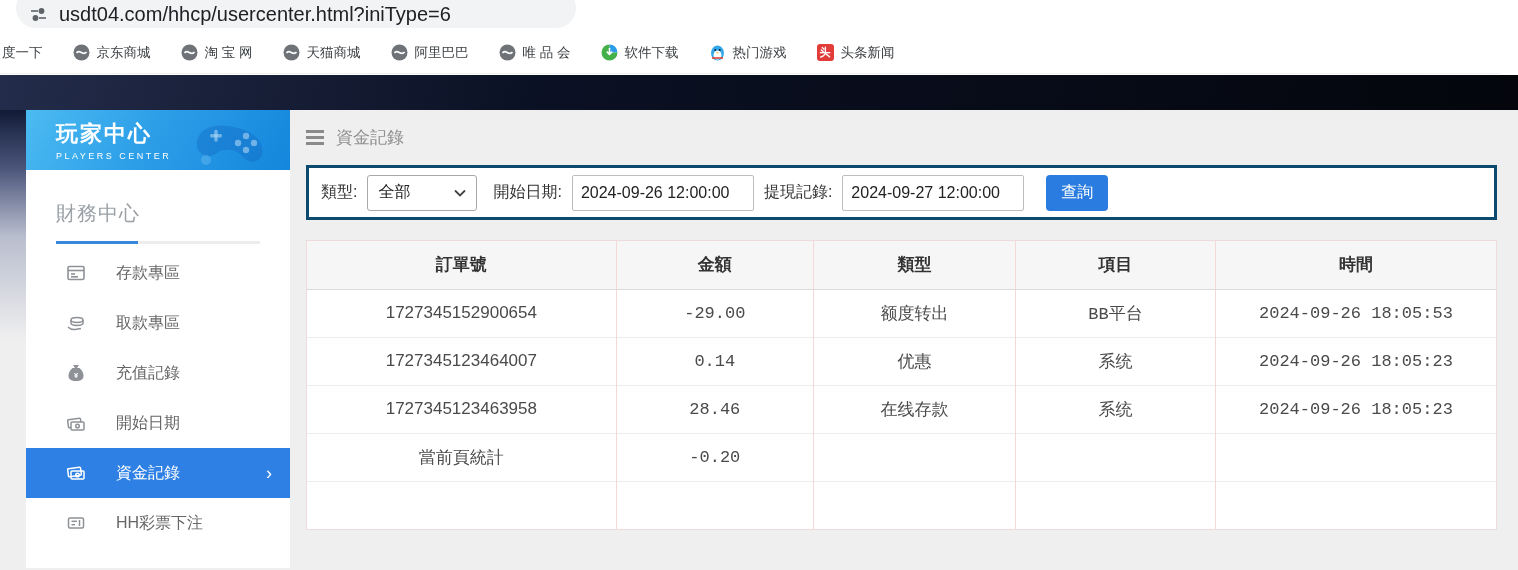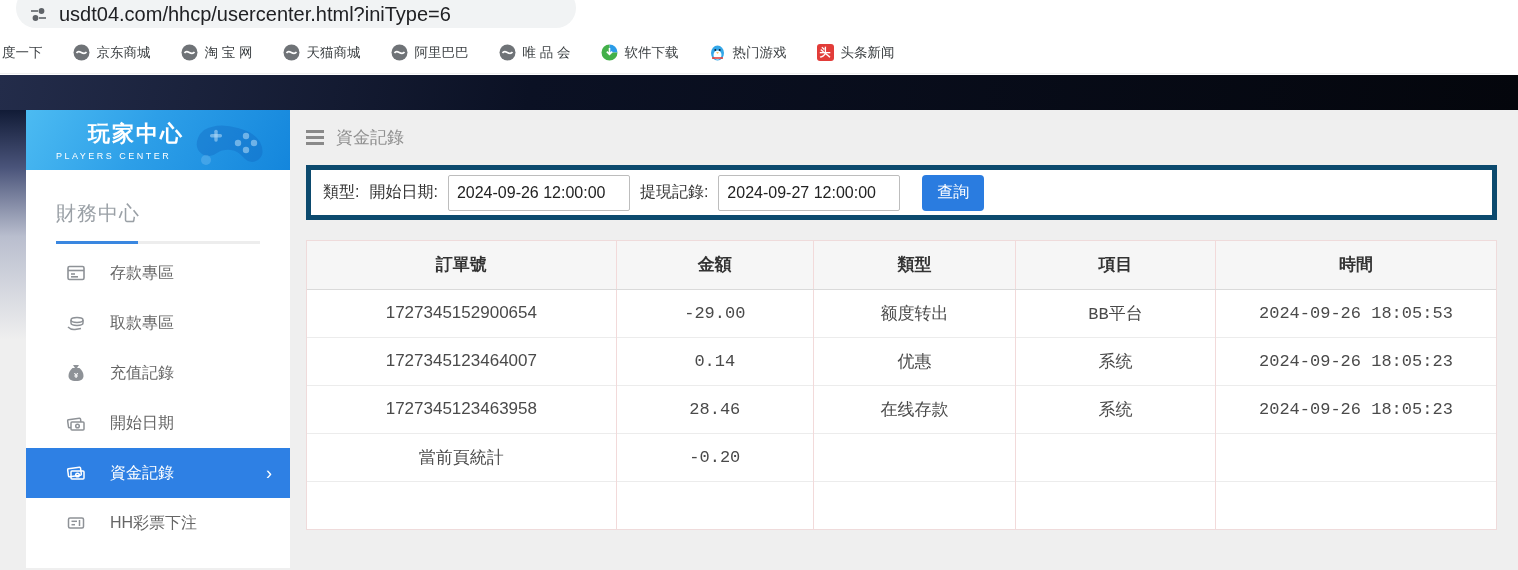--- a/index.html
+++ b/index.html
@@ -26,44 +26,44 @@
   .site { position:absolute; top:75px; left:0; width:1518px; height:495px; background:#efefef; }
   .dark-band { position:absolute; top:0; left:0; width:1518px; height:35px;
                background:linear-gradient(100deg,#232c4a 0%, #0b1124 35%, #04060c 100%); }
   .left-strip { position:absolute; top:35px; left:0; width:26px; height:230px;
                 background:linear-gradient(to bottom,#111b36 0%, #4a547a 25%, #b9bece 55%, rgba(239,239,239,0) 100%); }
 
   
   .sidebar { position:absolute; top:35px; left:26px; width:264px; background:#fff; padding-bottom:6px; }
   .sb-head { height:60px; background:linear-gradient(120deg,#4cbbf2 0%, #2d9fe8 45%, #1486dc 100%);
              color:#fff; padding:9px 0 0 30px; position:relative; overflow:hidden; }
-  .sb-title { font-size:22px; font-weight:bold; letter-spacing:2px;margin-left:32px; }
+  .sb-title { font-size:22px; font-weight:bold; letter-spacing:2px; }
   .sb-sub { font-size:9px; letter-spacing:2.5px; margin-top:2px; }
   .gamepad { position:absolute; right:14px; top:6px; opacity:.8; }
   .sb-section { padding:20px 0 0 30px; position:relative;margin-top:10px; }
   .sb-section-label { font-size:20px; color:#9aa0a6; letter-spacing:1px; }
   .sb-underline-track { margin:14px 0 0 30px; width:204px; height:3px; background:#ededed; position:relative; }
   .sb-underline { position:absolute; left:0; top:0; width:82px; height:3px; background:#3a87e0; }
   .menu { margin-top:4px; }
-  .mi { height:50px; display:flex; align-items:center; gap:24px; padding-left:40px;
+  .mi { height:50px; display:flex; align-items:center; gap:30px; padding-left:40px;
         font-size:16px; color:#666; cursor:pointer; position:relative; }
   .mi .ico { width:20px; height:20px; color:#8e9297; flex:0 0 auto; }
   .mi.active { background:#2e80e4; color:#fff; }
   .mi.active .ico { color:#fff; }
   .mi .chev { position:absolute; right:18px; font-size:18px; color:#fff; }
   .mi.cut { height:14px; overflow:hidden; align-items:flex-start; }
   .mi.cut .row-inner { display:flex; align-items:center; gap:24px; height:50px; }
 
   
   .main { position:absolute; top:35px; left:306px; width:1191px; }
   .crumb { height:55px; display:flex; align-items:center; gap:12px; color:#909090; font-size:17px; }
   .burger { display:inline-flex; flex-direction:column; gap:3px; }
   .burger span { width:18px; height:3px; background:#8a8a8a; }
 
-  .filterbar { background:#fff; border:5px solid #0c4a6e; height:55px; display:flex;
+  .filterbar { background:#fff; border:3px solid #0c4a6e; height:55px; display:flex;
                align-items:center; gap:10px; padding-left:12px; font-size:16px; color:#333; }
   .sel { width:110px; height:36px; border:1px solid #a9a9a9; border-radius:3px; background:#fff;
          display:flex; align-items:center; justify-content:space-between; padding:0 10px 0 10px;
          font-size:16px; color:#222; cursor:pointer; margin-right:6px; }
   .sel .caret { color:#444; }
   .txt { height:36px; border:1px solid #bdbdbd; border-radius:2px; font-size:16px; color:#222;
          padding:0 8px; font-family:"Liberation Sans","DejaVu Sans",sans-serif; }
   .txt.date { width:182px; }
   .btn { height:36px; width:62px; margin-left:12px; background:#2a7ce0; border:none; border-radius:4px;
          color:#fff; font-size:16px; cursor:pointer; font-family:inherit; }
@@ -271,20 +271,26 @@
       <span class="burger">
           <span></span>
           <span></span>
           <span></span>
         </span>
       <span>資金記錄</span>
     </div>
 
     <div class="filterbar">
       <span>類型:</span>
+      <div class="sel">
+        <span>全部</span>
+        <svg class="caret" width="12" height="8" viewBox="0 0 12 8">
+            <path d="M1 1.5 L6 6.5 L11 1.5" stroke="#444" stroke-width="1.8" fill="none"></path>
+          </svg>
+      </div>
       <span>開始日期:</span>
       <input class="txt date" type="text" value="2024-09-26 12:00:00" style="">
       <span>提現記錄:</span>
       <input class="txt date" type="text" value="2024-09-27 12:00:00" style="">
       <button class="btn">查詢</button>
     </div>
 
     <div class="tablewrap">
       <table>
         <colgroup>

